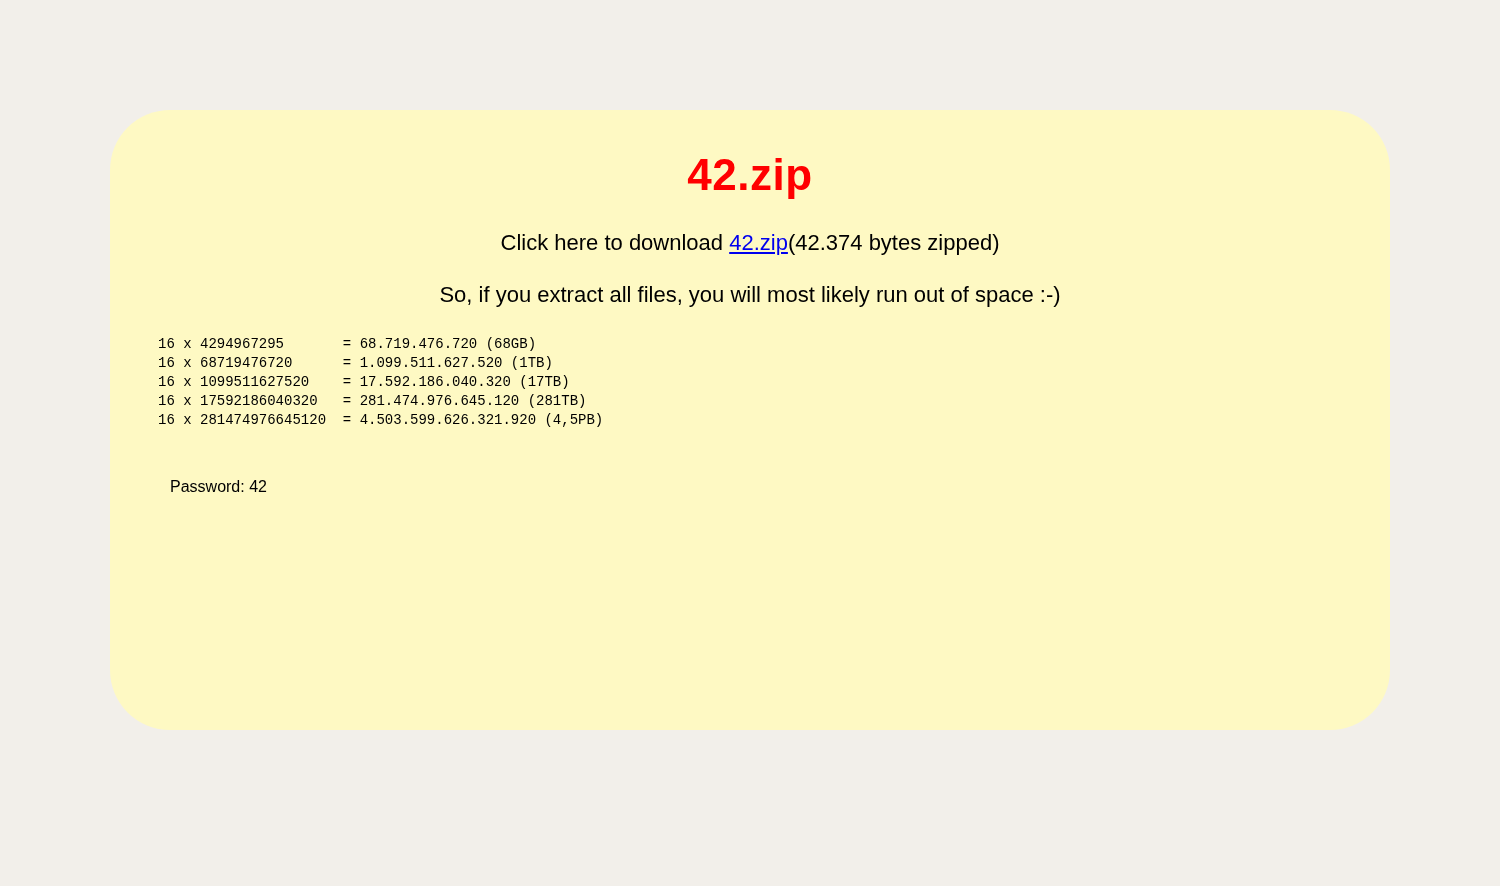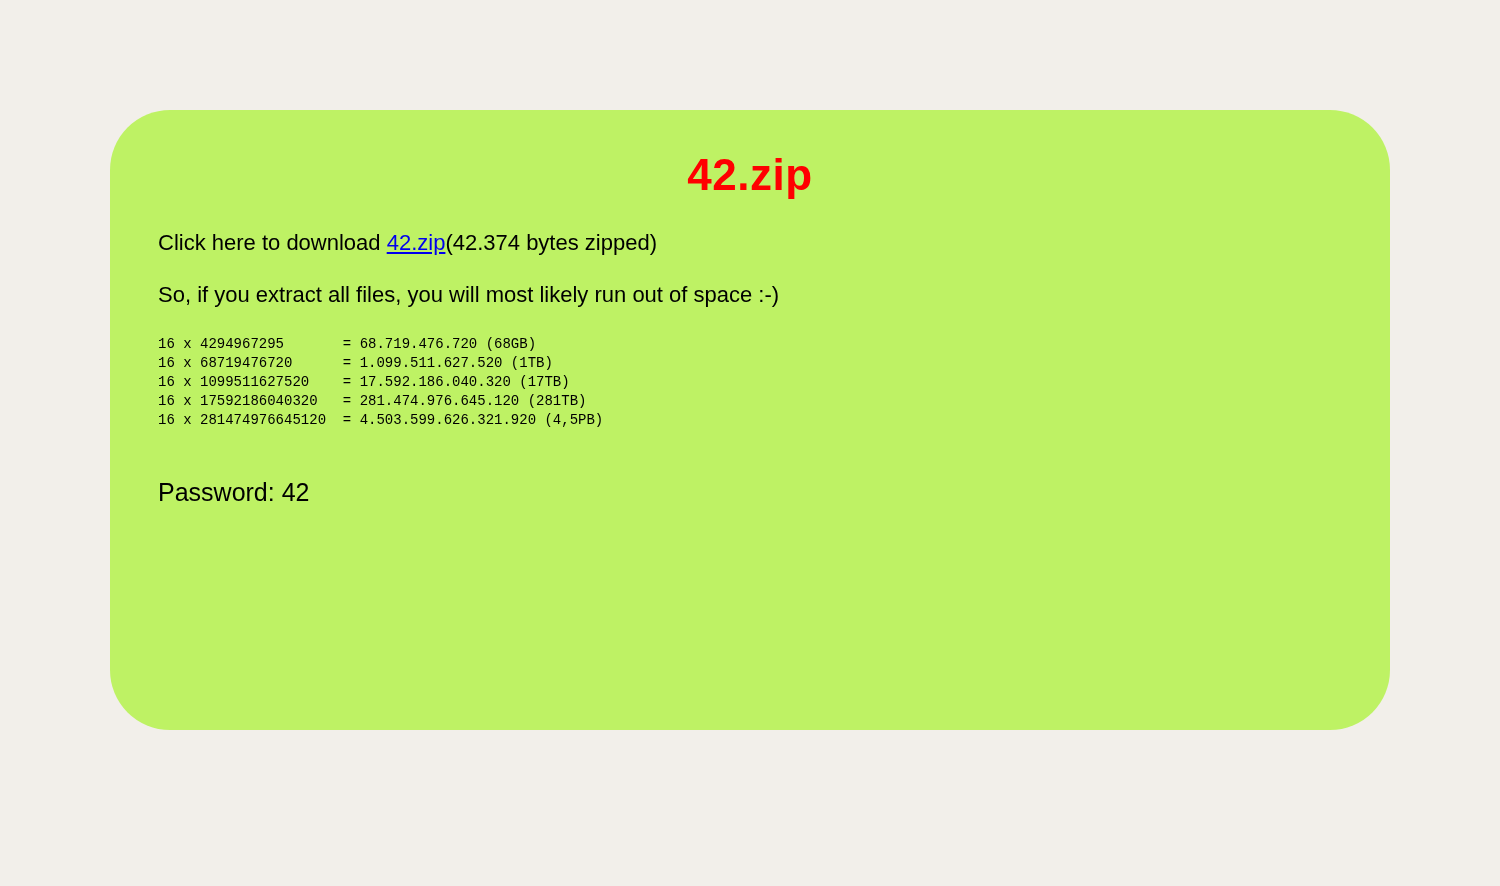--- a/index.html
+++ b/index.html
@@ -10,54 +10,56 @@
     height: 886px;
     background: #f2efea;
     font-family: Verdana, Geneva, sans-serif;
   }
   .card {
     position: absolute;
     left: 110px;
     top: 110px;
     width: 1280px;
     height: 620px;
-    background: #bef264;
+    background: #fef9c3;
     border-radius: 60px;
     padding: 40px 48px 40px 48px;
   }
   .title {
     text-align: center;
     color: #ff0000;
     font-weight: 700;
     font-size: 44px;
     margin: 0 0 28px 0;
     letter-spacing: 0.5px;
   }
   .body-text {
     font-size: 22px;
     color: #000000;
     line-height: 1.35;
     margin: 0 0 22px 0;
+    text-align: center;
   }
   .body-text a {
     color: #0000ee;
     text-decoration: underline;
   }
   pre.calc {
     font-family: "Courier New", Courier, monospace;
     font-size: 14px;
     line-height: 1.35;
     color: #000000;
     margin: 26px 0 0 0;
     white-space: pre;
   }
   .password {
-    font-size: 25px;
+    font-size: 16px;
     color: #000000;
     margin-top: 48px;
+    margin-left: 12px;
   }
 </style>
 </head>
 <body>
 
 <div class="card">
 
   <h1 class="title">42.zip</h1>
 
   <p class="body-text">

